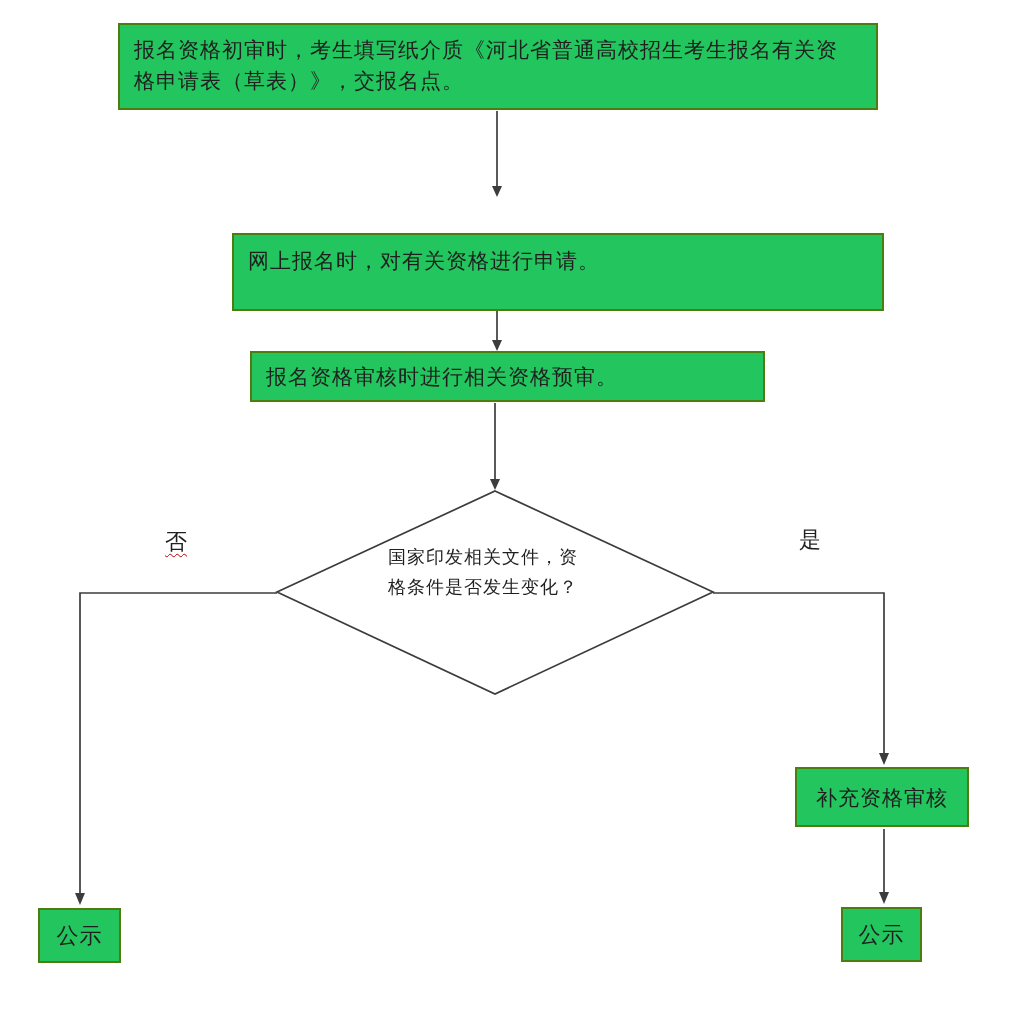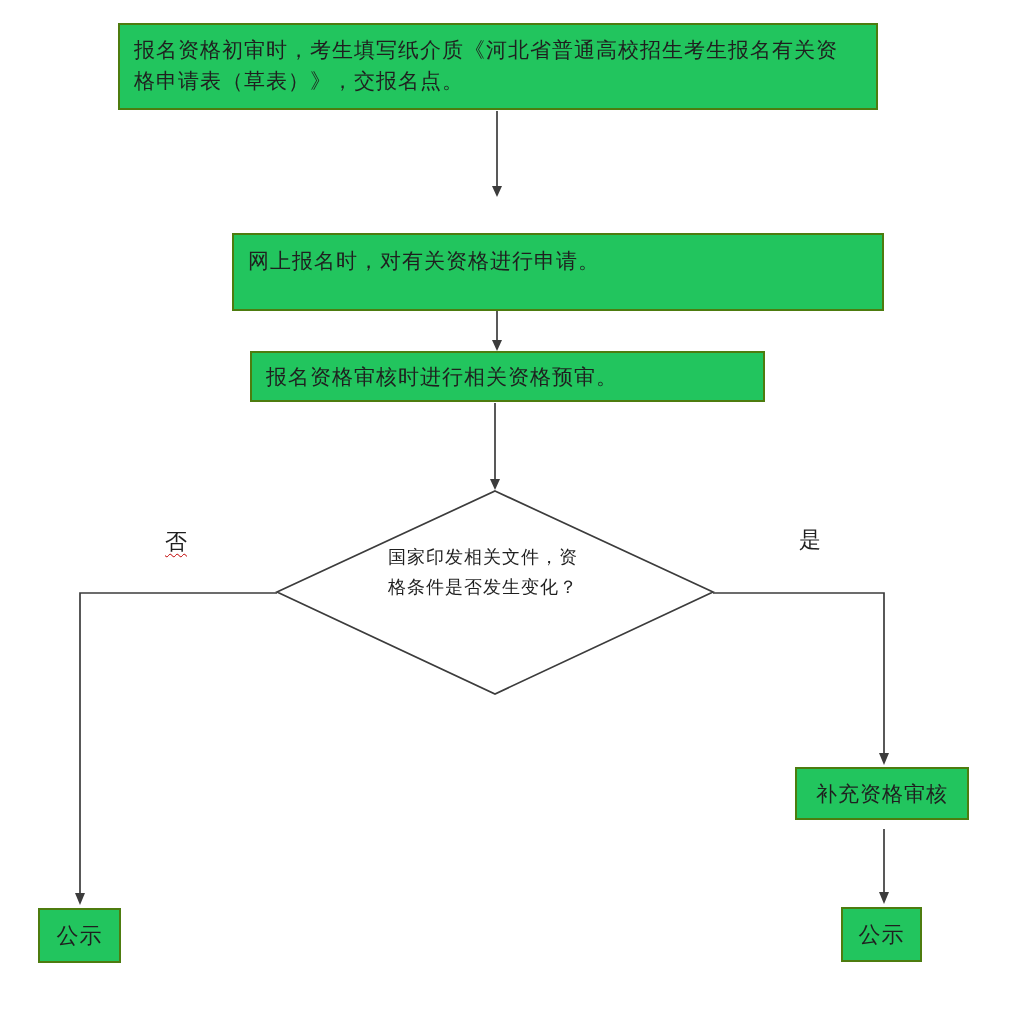--- a/index.html
+++ b/index.html
@@ -68,21 +68,21 @@
     left: 165px; top: 529px;
     text-decoration: underline wavy #c00000;
     text-decoration-thickness: 1px;
     text-underline-offset: 4px;
   }
   .label-yes {
     left: 799px; top: 527px;
   }
   .node-supplement {
     left: 795px; top: 767px;
-    width: 174px; height: 53px;
+    width: 174px; height: 60px;
     display: flex;
     align-items: center;
     justify-content: center;
     font-size: 21px;
   }
   .node-publish-left {
     left: 38px; top: 908px;
     width: 83px; height: 55px;
     display: flex;
     align-items: center;

